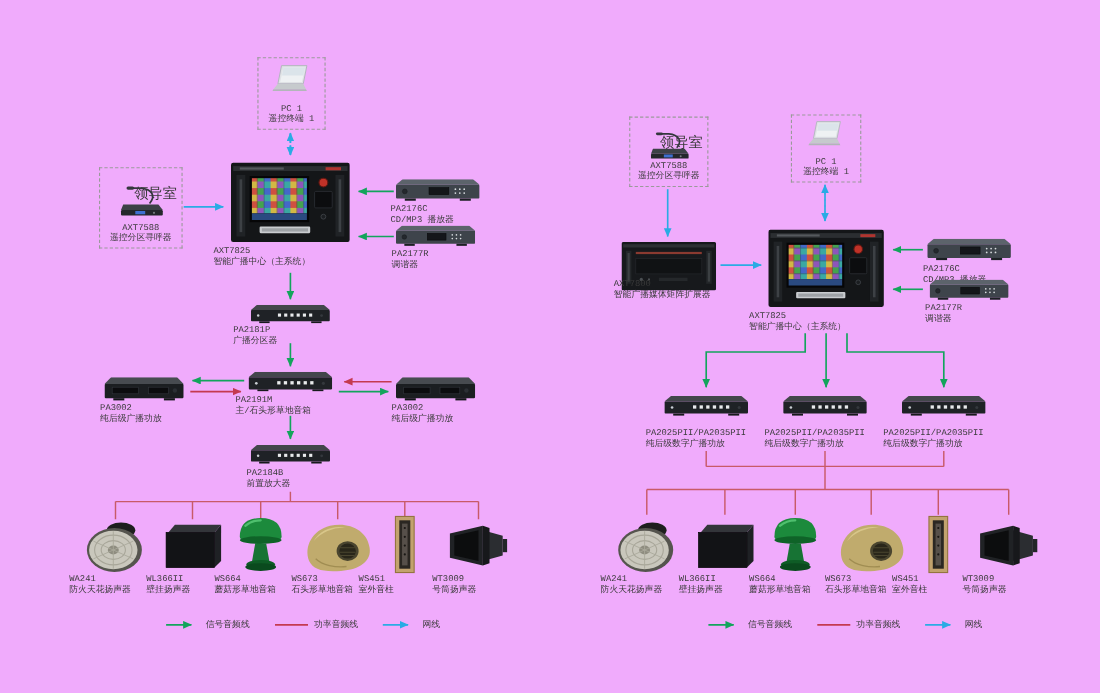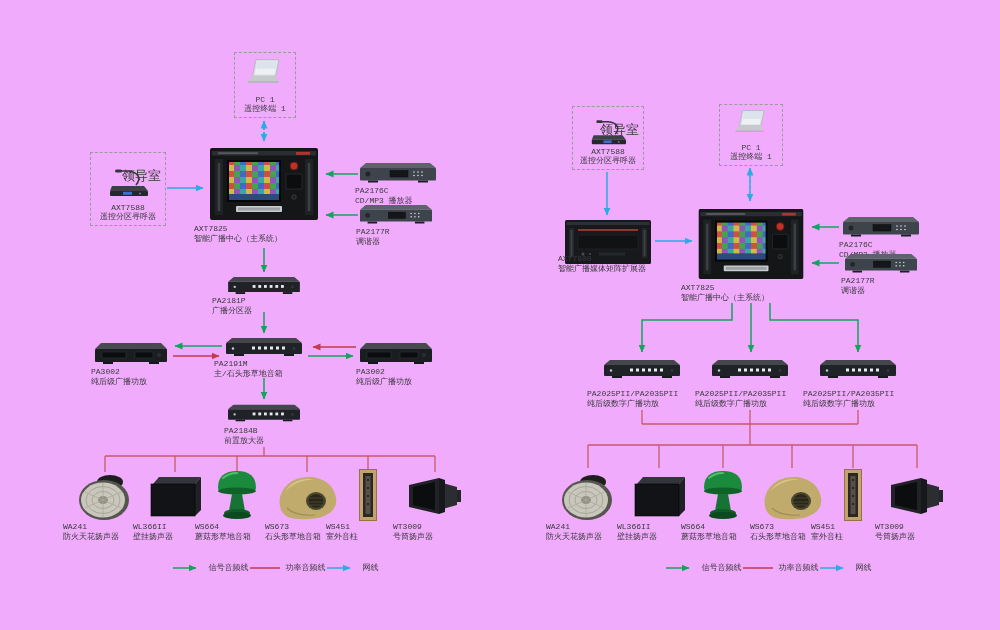--- a/index.html
+++ b/index.html
@@ -7,21 +7,21 @@
           font-family:Liberation Mono, monospace;}
   .box{position:absolute;}
   .dashed{border:1px dashed #9a9a9a;}
   svg.dev{position:absolute;display:block;}
   svg.wires{position:absolute;left:0;top:0;}
   .dev-label{position:absolute;font-size:8px;line-height:1.22;color:#3a3a3a;}
   .dev-label div{white-space:nowrap;}
   .in-label{position:absolute;left:0;right:0;bottom:3px;text-align:center;font-size:8px;line-height:1.22;color:#3a3a3a;}
   .in-label div{white-space:nowrap;}
   .room{position:absolute;top:14px;right:4px;font-size:13px;color:#3a3a3a;}
-  .legend{position:absolute;display:flex;justify-content:center;align-items:center;font-size:8px;color:#3a3a3a;}
+  .legend{position:absolute;display:flex;justify-content:space-between;align-items:center;font-size:8px;color:#3a3a3a;}
   .leg-item{display:flex;align-items:center;gap:5px;white-space:nowrap;}
 </style>
 </head>
 <body>
 
 <div class="canvas">
 
 <svg width="0" height="0" style="position:absolute" aria-hidden="true">
   <defs>
     <pattern id="mos" width="18" height="12" patternUnits="userSpaceOnUse">

